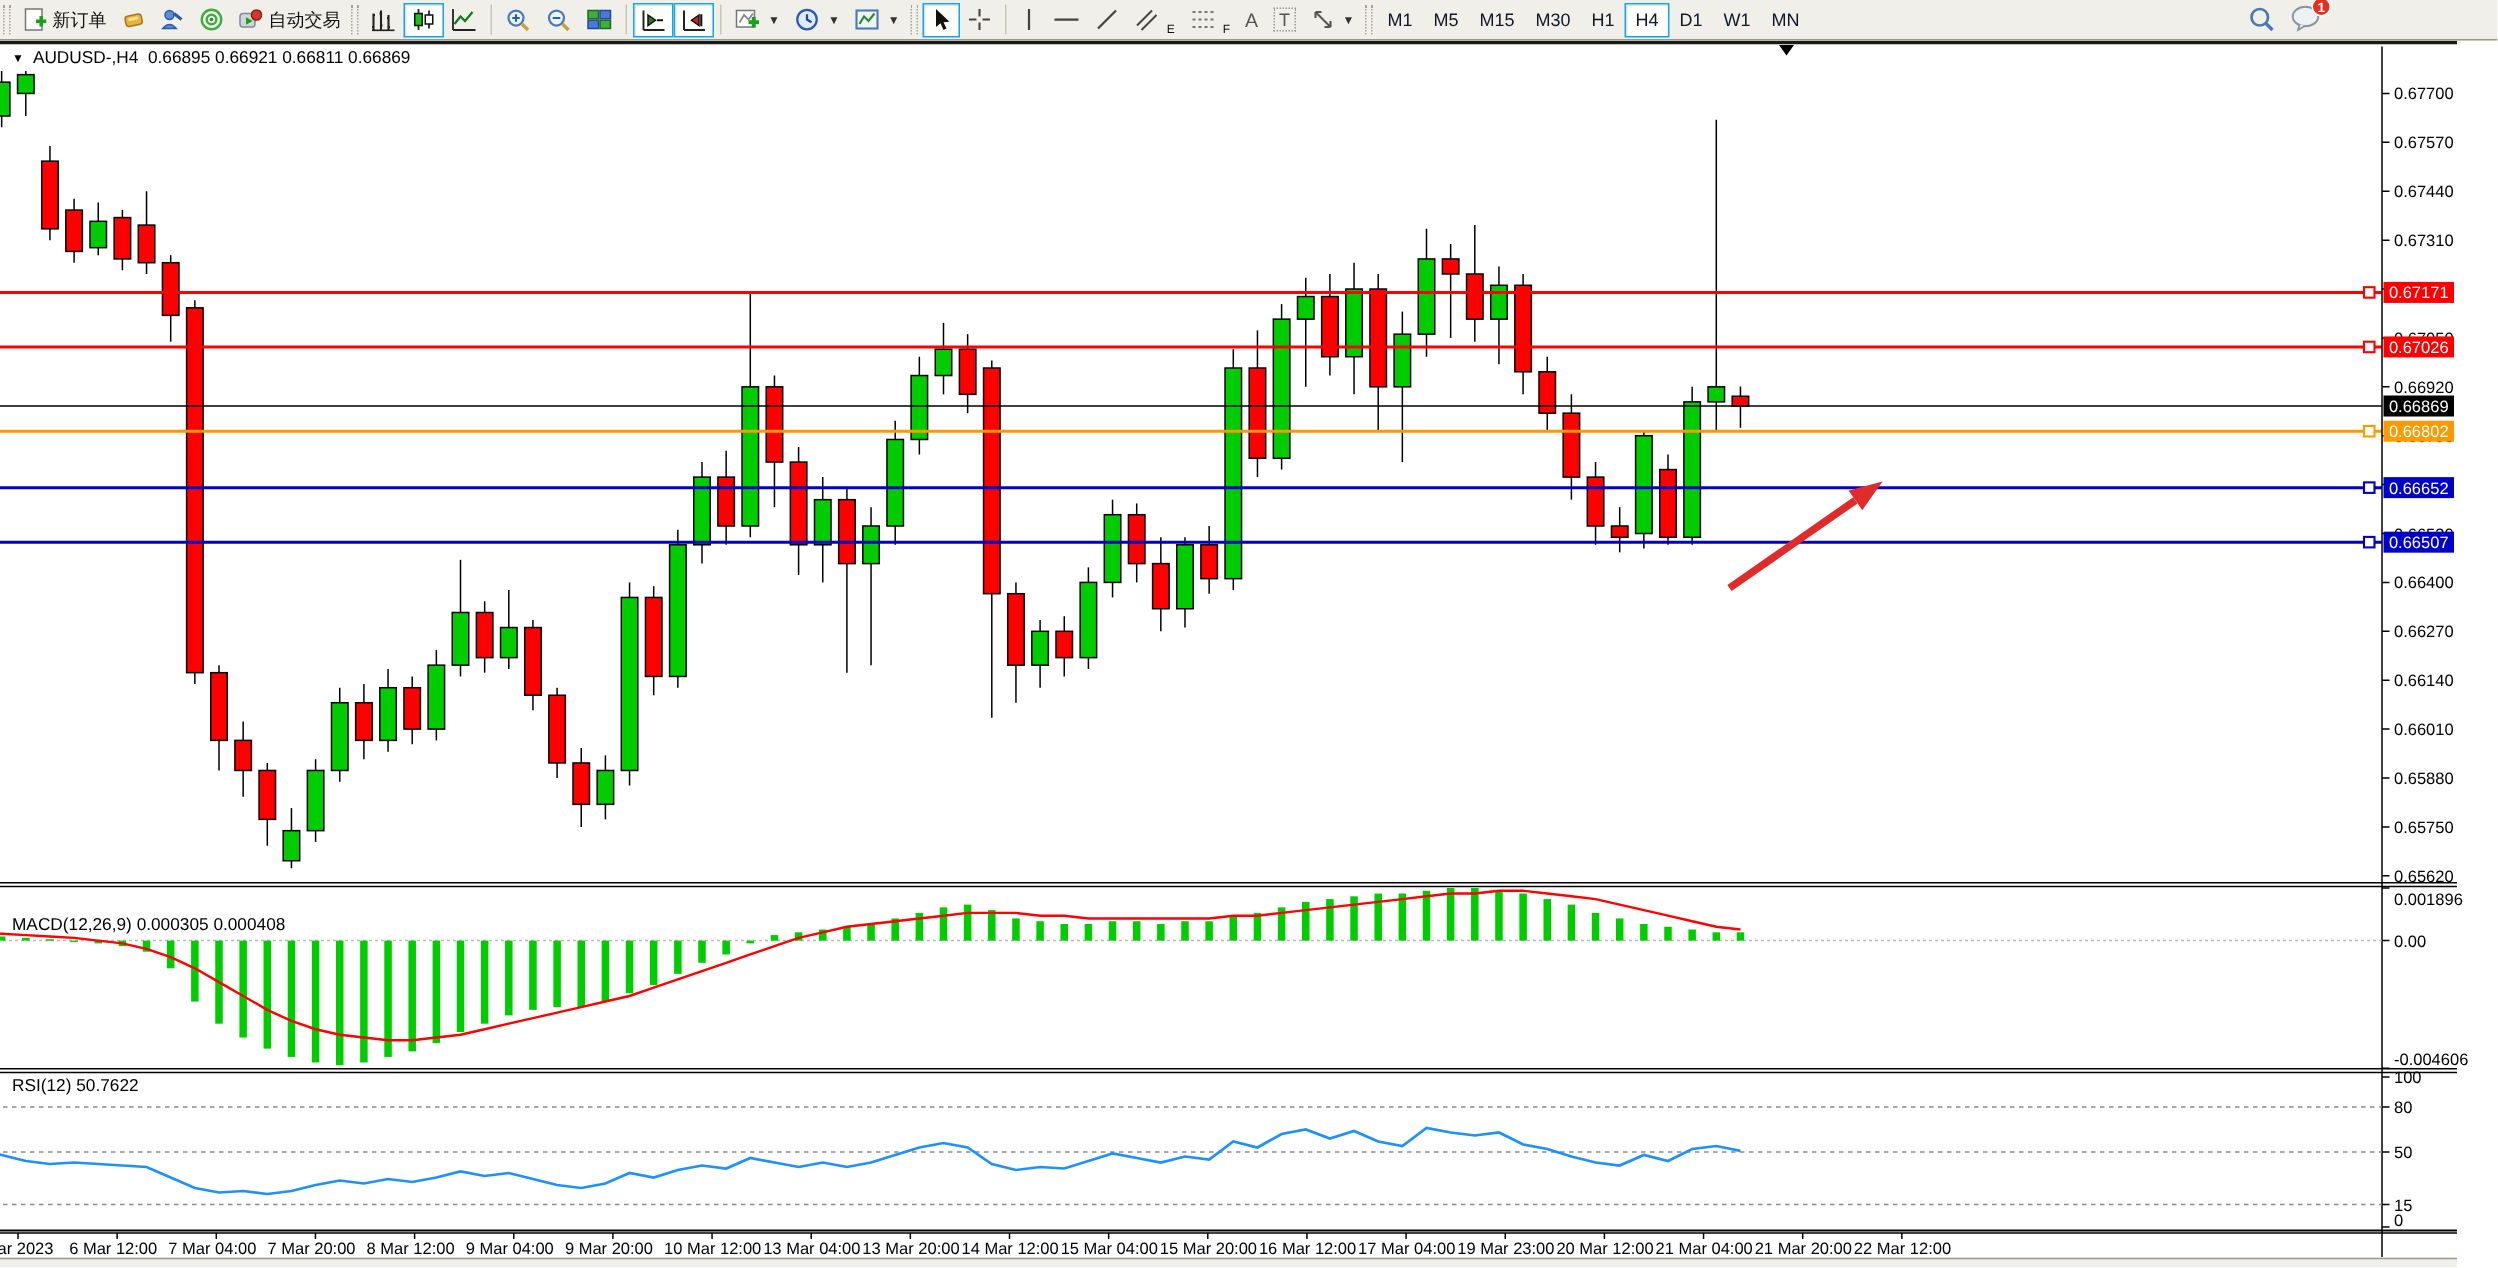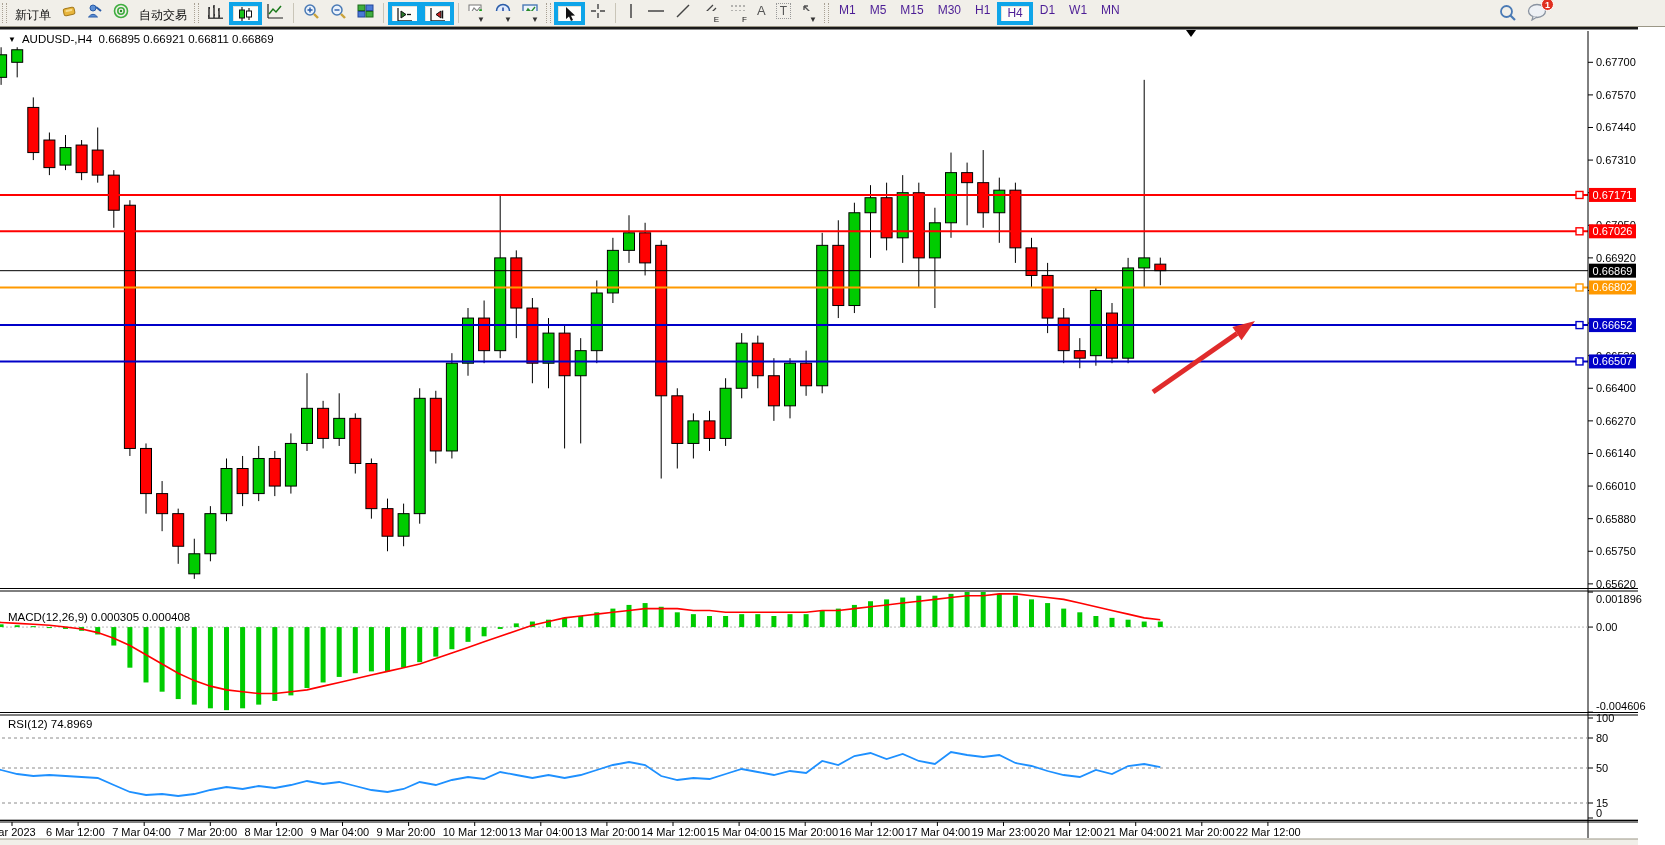--- a/index.html
+++ b/index.html
@@ -7,27 +7,27 @@
     font-family:"Liberation Sans", sans-serif; }
   #app { position:relative; width:1665px; height:845px; }
 
   
   #toolbar { position:absolute; left:0; top:0; width:1665px; height:27px;
     background:#f1efe9; border-bottom:1px solid #9b9787;
     display:flex; align-items:center; z-index:5; font-size:12px; color:#111; }
   .grip { width:5px; height:20px; margin:0 3px 0 2px;
     border-left:1px dotted #a9a194; border-right:1px dotted #a9a194; }
   .sep { width:1px; height:20px; background:#c9c5b8; margin:0 4px; }
-  .tbtn { display:flex; align-items:flex-end; gap:4px; height:23px; padding:0 4px;
+  .tbtn { display:flex; align-items:center; gap:4px; height:23px; padding:0 4px;
     background:transparent; border:1px solid transparent; cursor:default;
-    font-family:"Liberation Sans",sans-serif; font-size:12px; color:#111;flex-direction:column; }
-  .tbtn.pressed { background:#fdfdfa; border:4px solid #0ea5e9;
+    font-family:"Liberation Sans",sans-serif; font-size:12px; color:#111; }
+  .tbtn.pressed { background:#fdfdfa; border:1px solid #0ea5e9;
     box-shadow:inset 1px 1px 0 #e5e2d7; }
   .caret { font-size:8px; color:#333; margin-left:1px; }
-  .tf { padding:0 6px; font-size:12px; color:#4c1d95; }
+  .tf { padding:0 6px; font-size:12px; color:#0f172a; }
   #tb-right { margin-left:auto; margin-right:118px; display:flex; align-items:center; gap:10px; }
   .badge { position:absolute; right:-7px; top:-5px; width:13px; height:13px;
     background:#e03020; border:1px solid #fff; border-radius:50%;
     color:#fff; font-size:9px; line-height:12px; text-align:center; font-weight:bold; }
   .bubble-wrap{ position:relative; }
 
   
   #chartwin { position:absolute; left:0; top:27px; width:1665px; height:818px; background:#fff; }
   #plot { position:absolute; left:0; top:0; }
   .hud { position:absolute; font-size:11.5px; color:#000; white-space:pre; z-index:3; }
@@ -643,15 +643,15 @@
         <line x1="1615" y1="818" x2="1620" y2="818" stroke="#000"></line>
         <text x="1623" y="817" fill="#000" font-size="11" font-family="Liberation Sans, sans-serif">0</text>
         <line x1="0" y1="820.5" x2="1665" y2="820.5" stroke="#000"></line>
         <g>
           <line x1="1180" y1="392" x2="1263.9436944095266" y2="333.5686048718001" stroke="#E02B2B" stroke-width="5"></line>
           <path d="M1282 321 L1268.5140961810903 340.1345341774268 L1259.373292637963 327.0026755661734 Z" fill="#E02B2B"></path>
         </g>
       </svg>
     <div class="hud" id="title-bar"><span class="tri">▼</span><span>AUDUSD-,H4</span><span>  </span><span>0.66895 0.66921 0.66811 0.66869</span></div>
     <div class="hud" id="macd-label"><span>MACD(12,26,9)</span><span> </span><span>0.000305 0.000408</span></div>
-    <div class="hud" id="rsi-label"><span>RSI(12)</span><span> </span><span>74.8969</span></div>
+    <div class="hud" id="rsi-label"><span>RSI(12)</span><span> </span><span>50.7622</span></div>
   </div>
 </div>
 
 </body></html>

